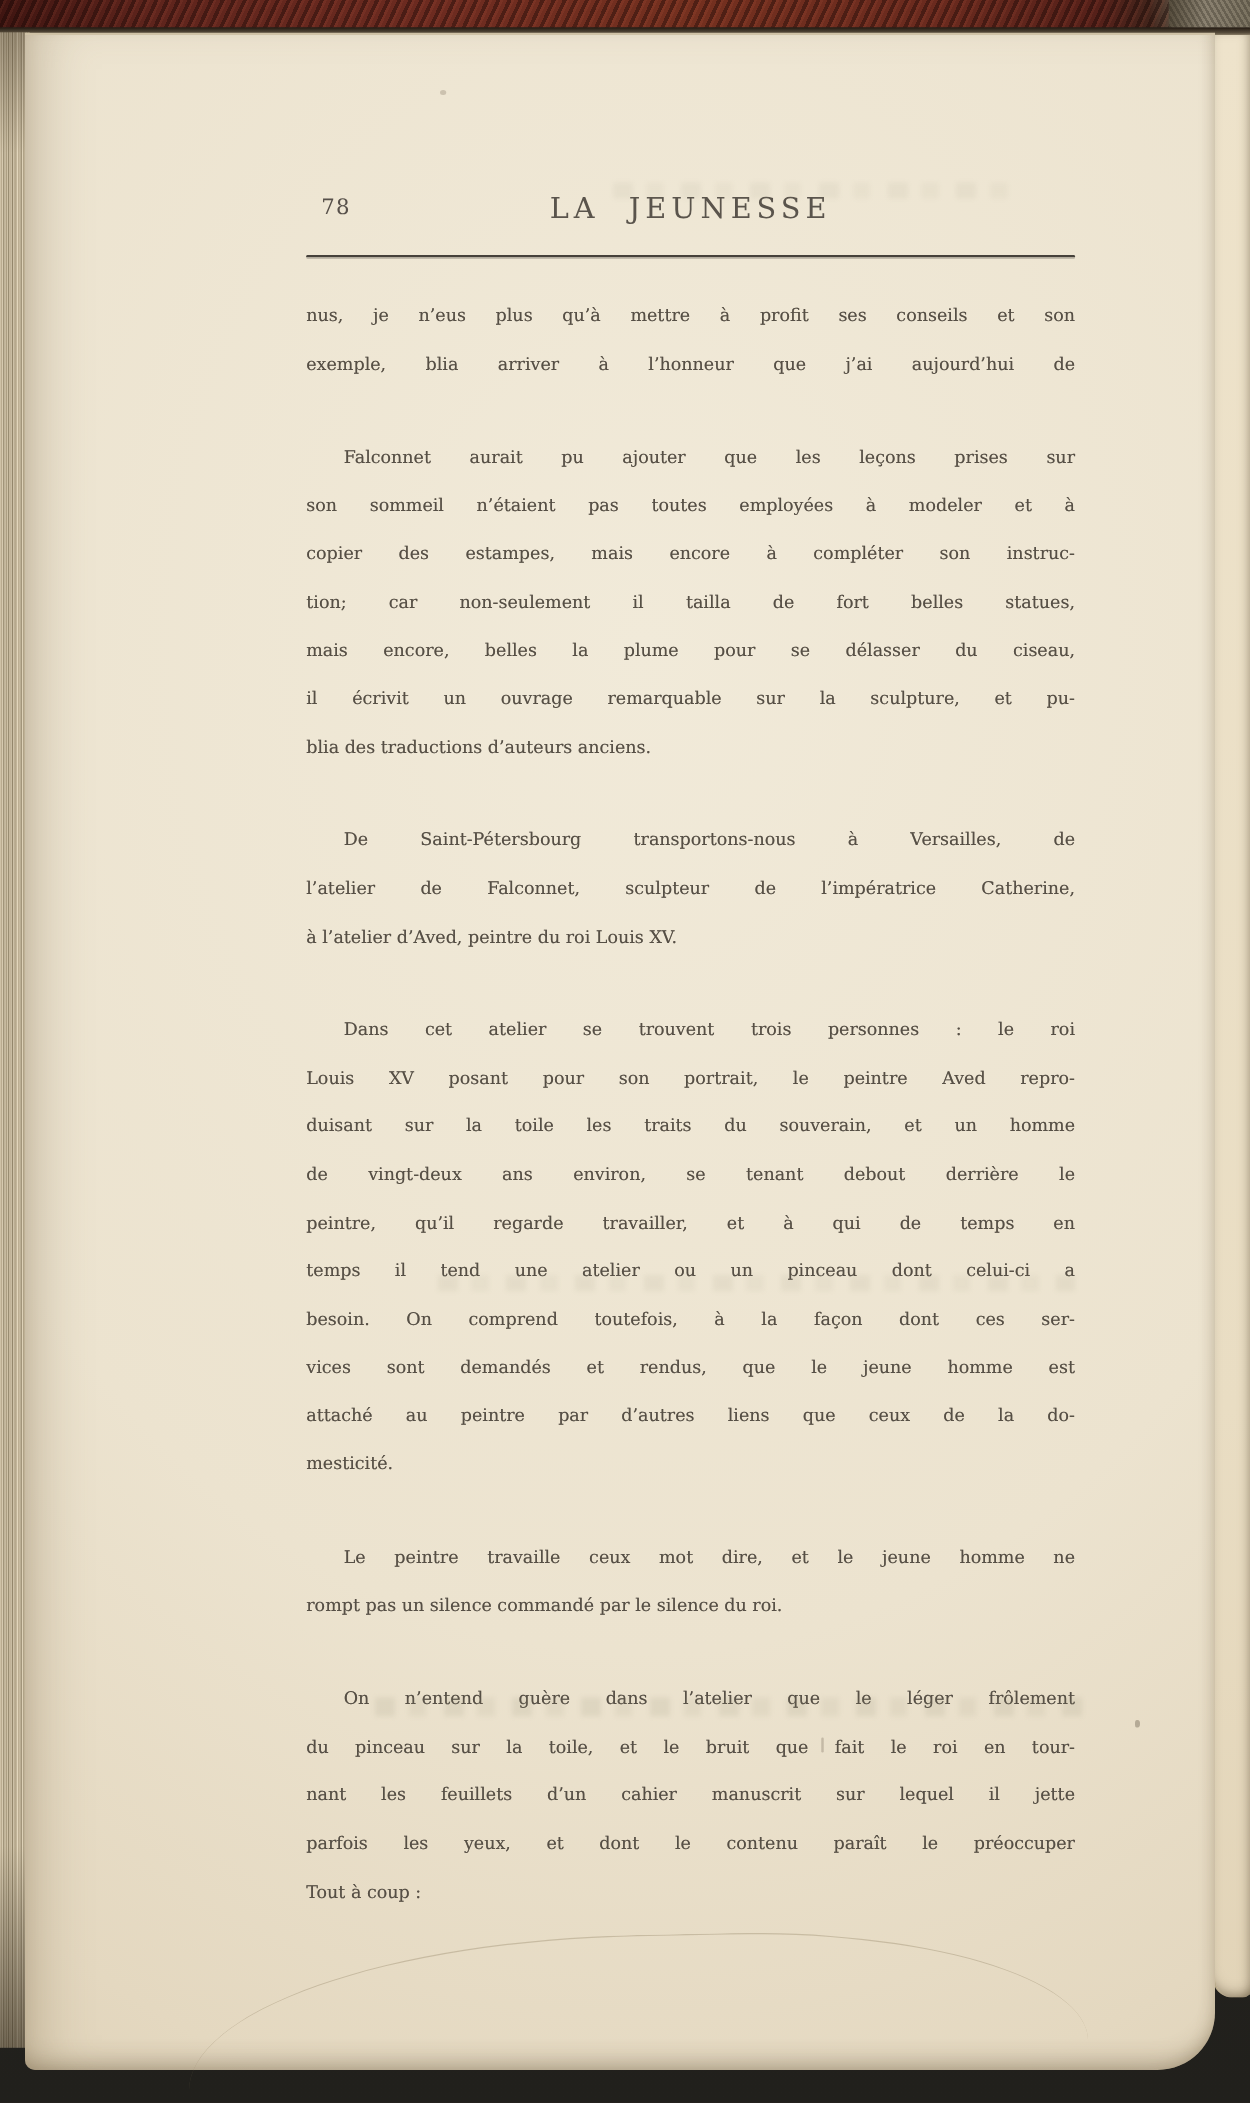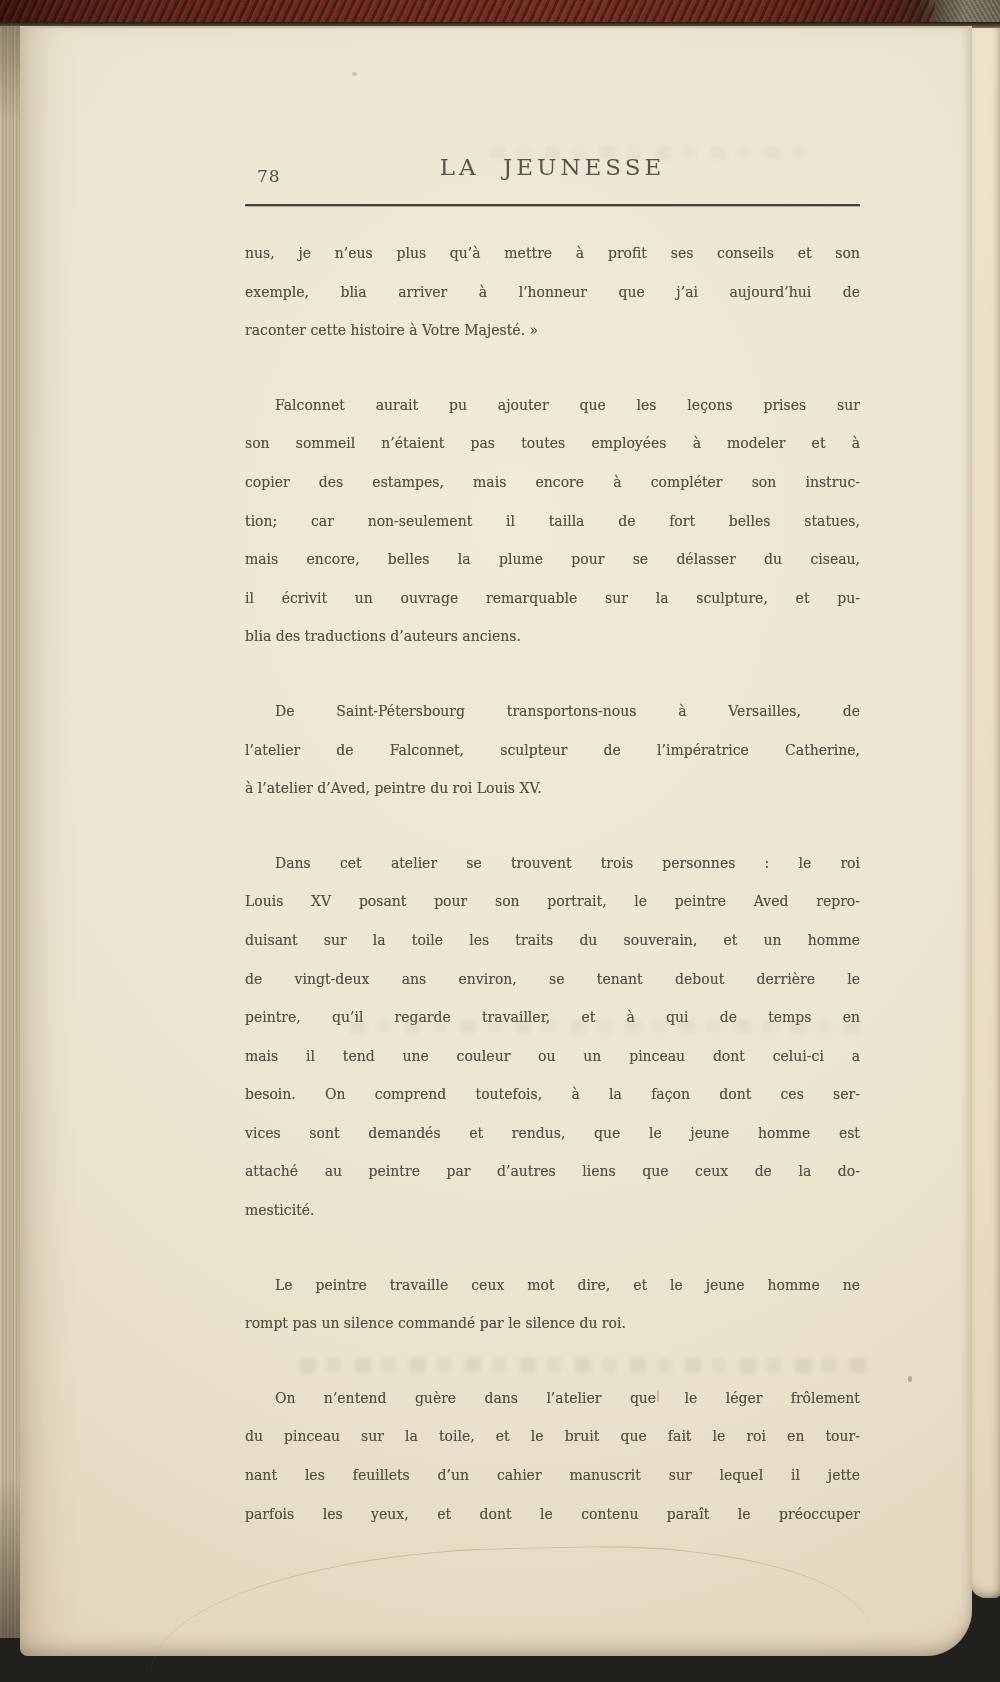--- a/index.html
+++ b/index.html
@@ -33,21 +33,21 @@
       radial-gradient(ellipse 120% 90% at 52% 30%, #f1ead9 0%, #ece3cf 55%, #e4d8c0 82%, #dbcdb1 100%);
     border-top:2px solid #cfc2a6;
     border-radius:0 0 46px 8px;
     box-shadow:
       inset 34px 0 46px -28px rgba(125,105,72,.4),
       inset -9px 0 12px -8px rgba(125,105,72,.3),
       inset 0 -14px 20px -11px rgba(90,75,50,.45);}
 
   
   .header-row{position:absolute;left:225px;top:126px;width:615px;height:30px;color:#57504a;}
-  .page-number{position:absolute;left:12px;top:12px;font-size:17px;letter-spacing:1px;}
+  .page-number{position:absolute;left:12px;top:2px;font-size:17px;letter-spacing:1px;}
   .running-title{position:absolute;left:0;right:0;top:0;text-align:center;
     font-size:23px;letter-spacing:4px;word-spacing:12px;color:#5a544c;}
   .header-rule{position:absolute;left:225px;top:176px;width:615px;height:3px;
     background:linear-gradient(180deg,#46413a 0 2px,rgba(70,65,58,.35) 2px 3px);
     border-radius:1px;}
 
   
   .text-block{position:absolute;left:225px;top:206px;width:615px;
     font-size:14px;line-height:38.6px;color:#564f45;
     text-shadow:0 0 .5px rgba(86,79,69,.55);}
@@ -90,47 +90,47 @@
     <div class="header-row">
       <span class="page-number">78</span>
       <span class="running-title">LA JEUNESSE</span>
     </div>
 
     <div class="header-rule"></div>
 
     <div class="text-block" id="text-block">
         <div class="line">nus, je n’eus plus qu’à mettre à profit ses conseils et son</div>
         <div class="line">exemple, blia arriver à l’honneur que j’ai aujourd’hui de</div>
-        <div class="line last">raconter cette histoire à Votre Majesté. »</div>
         <div class="line indent">Falconnet aurait pu ajouter que les leçons prises sur</div>
         <div class="line">son sommeil n’étaient pas toutes employées à modeler et à</div>
         <div class="line">copier des estampes, mais encore à compléter son instruc-</div>
         <div class="line">tion; car non-seulement il tailla de fort belles statues,</div>
         <div class="line">mais encore, belles la plume pour se délasser du ciseau,</div>
         <div class="line">il écrivit un ouvrage remarquable sur la sculpture, et pu-</div>
         <div class="line last">blia des traductions d’auteurs anciens.</div>
         <div class="line indent">De Saint-Pétersbourg transportons-nous à Versailles, de</div>
         <div class="line">l’atelier de Falconnet, sculpteur de l’impératrice Catherine,</div>
         <div class="line last">à l’atelier d’Aved, peintre du roi Louis XV.</div>
         <div class="line indent">Dans cet atelier se trouvent trois personnes : le roi</div>
         <div class="line">Louis XV posant pour son portrait, le peintre Aved repro-</div>
         <div class="line">duisant sur la toile les traits du souverain, et un homme</div>
         <div class="line">de vingt-deux ans environ, se tenant debout derrière le</div>
         <div class="line">peintre, qu’il regarde travailler, et à qui de temps en</div>
-        <div class="line">mais il tend une couleur ou un pinceau dont celui-ci a</div>
+        <div class="line">temps il tend une atelier ou un pinceau dont celui-ci a</div>
         <div class="line">besoin. On comprend toutefois, à la façon dont ces ser-</div>
         <div class="line">vices sont demandés et rendus, que le jeune homme est</div>
         <div class="line">attaché au peintre par d’autres liens que ceux de la do-</div>
         <div class="line last">mesticité.</div>
         <div class="line indent">Le peintre travaille ceux mot dire, et le jeune homme ne</div>
         <div class="line last">rompt pas un silence commandé par le silence du roi.</div>
         <div class="line indent">On n’entend guère dans l’atelier que le léger frôlement</div>
         <div class="line">du pinceau sur la toile, et le bruit que fait le roi en tour-</div>
         <div class="line">nant les feuillets d’un cahier manuscrit sur lequel il jette</div>
         <div class="line">parfois les yeux, et dont le contenu paraît le préoccuper</div>
+        <div class="line last">Tout à coup :</div>
       </div>
 
     <div class="ghost g1"></div>
     <div class="ghost g2"></div>
     <div class="ghost g3"></div>
     <div class="speck s1"></div>
     <div class="speck s2"></div>
     <div class="speck s3"></div>
     <div class="crease"></div>
   </div>

